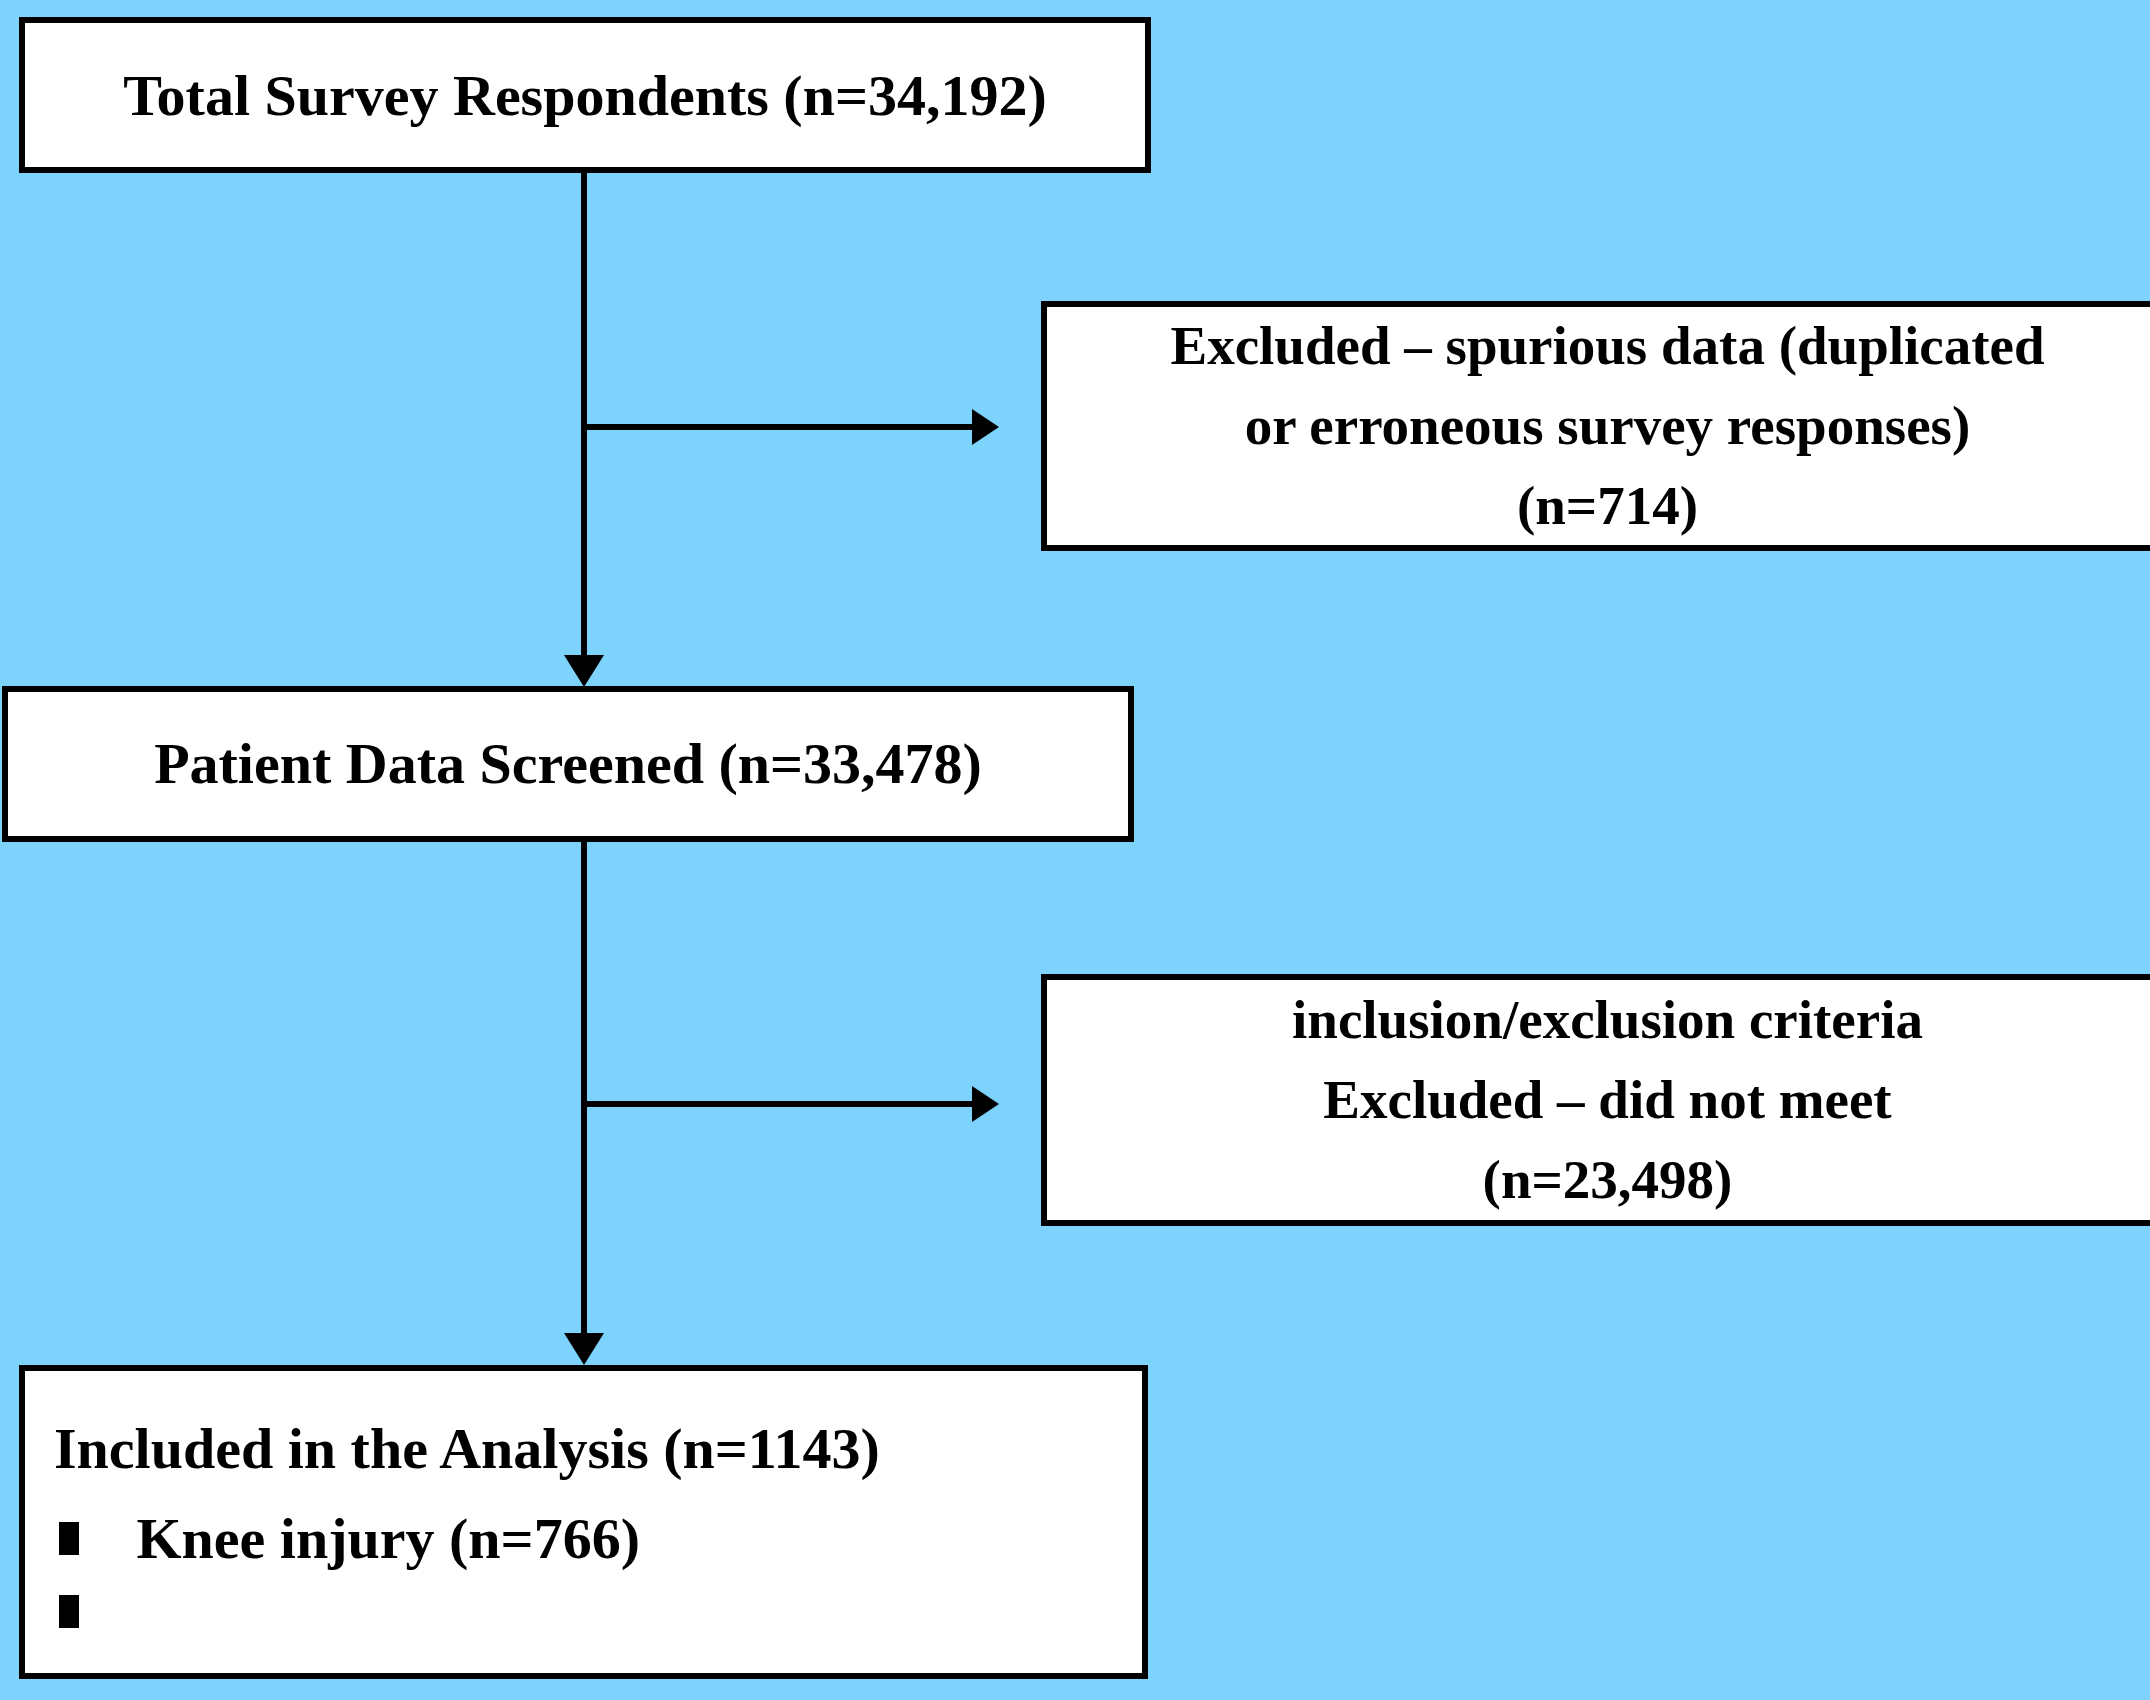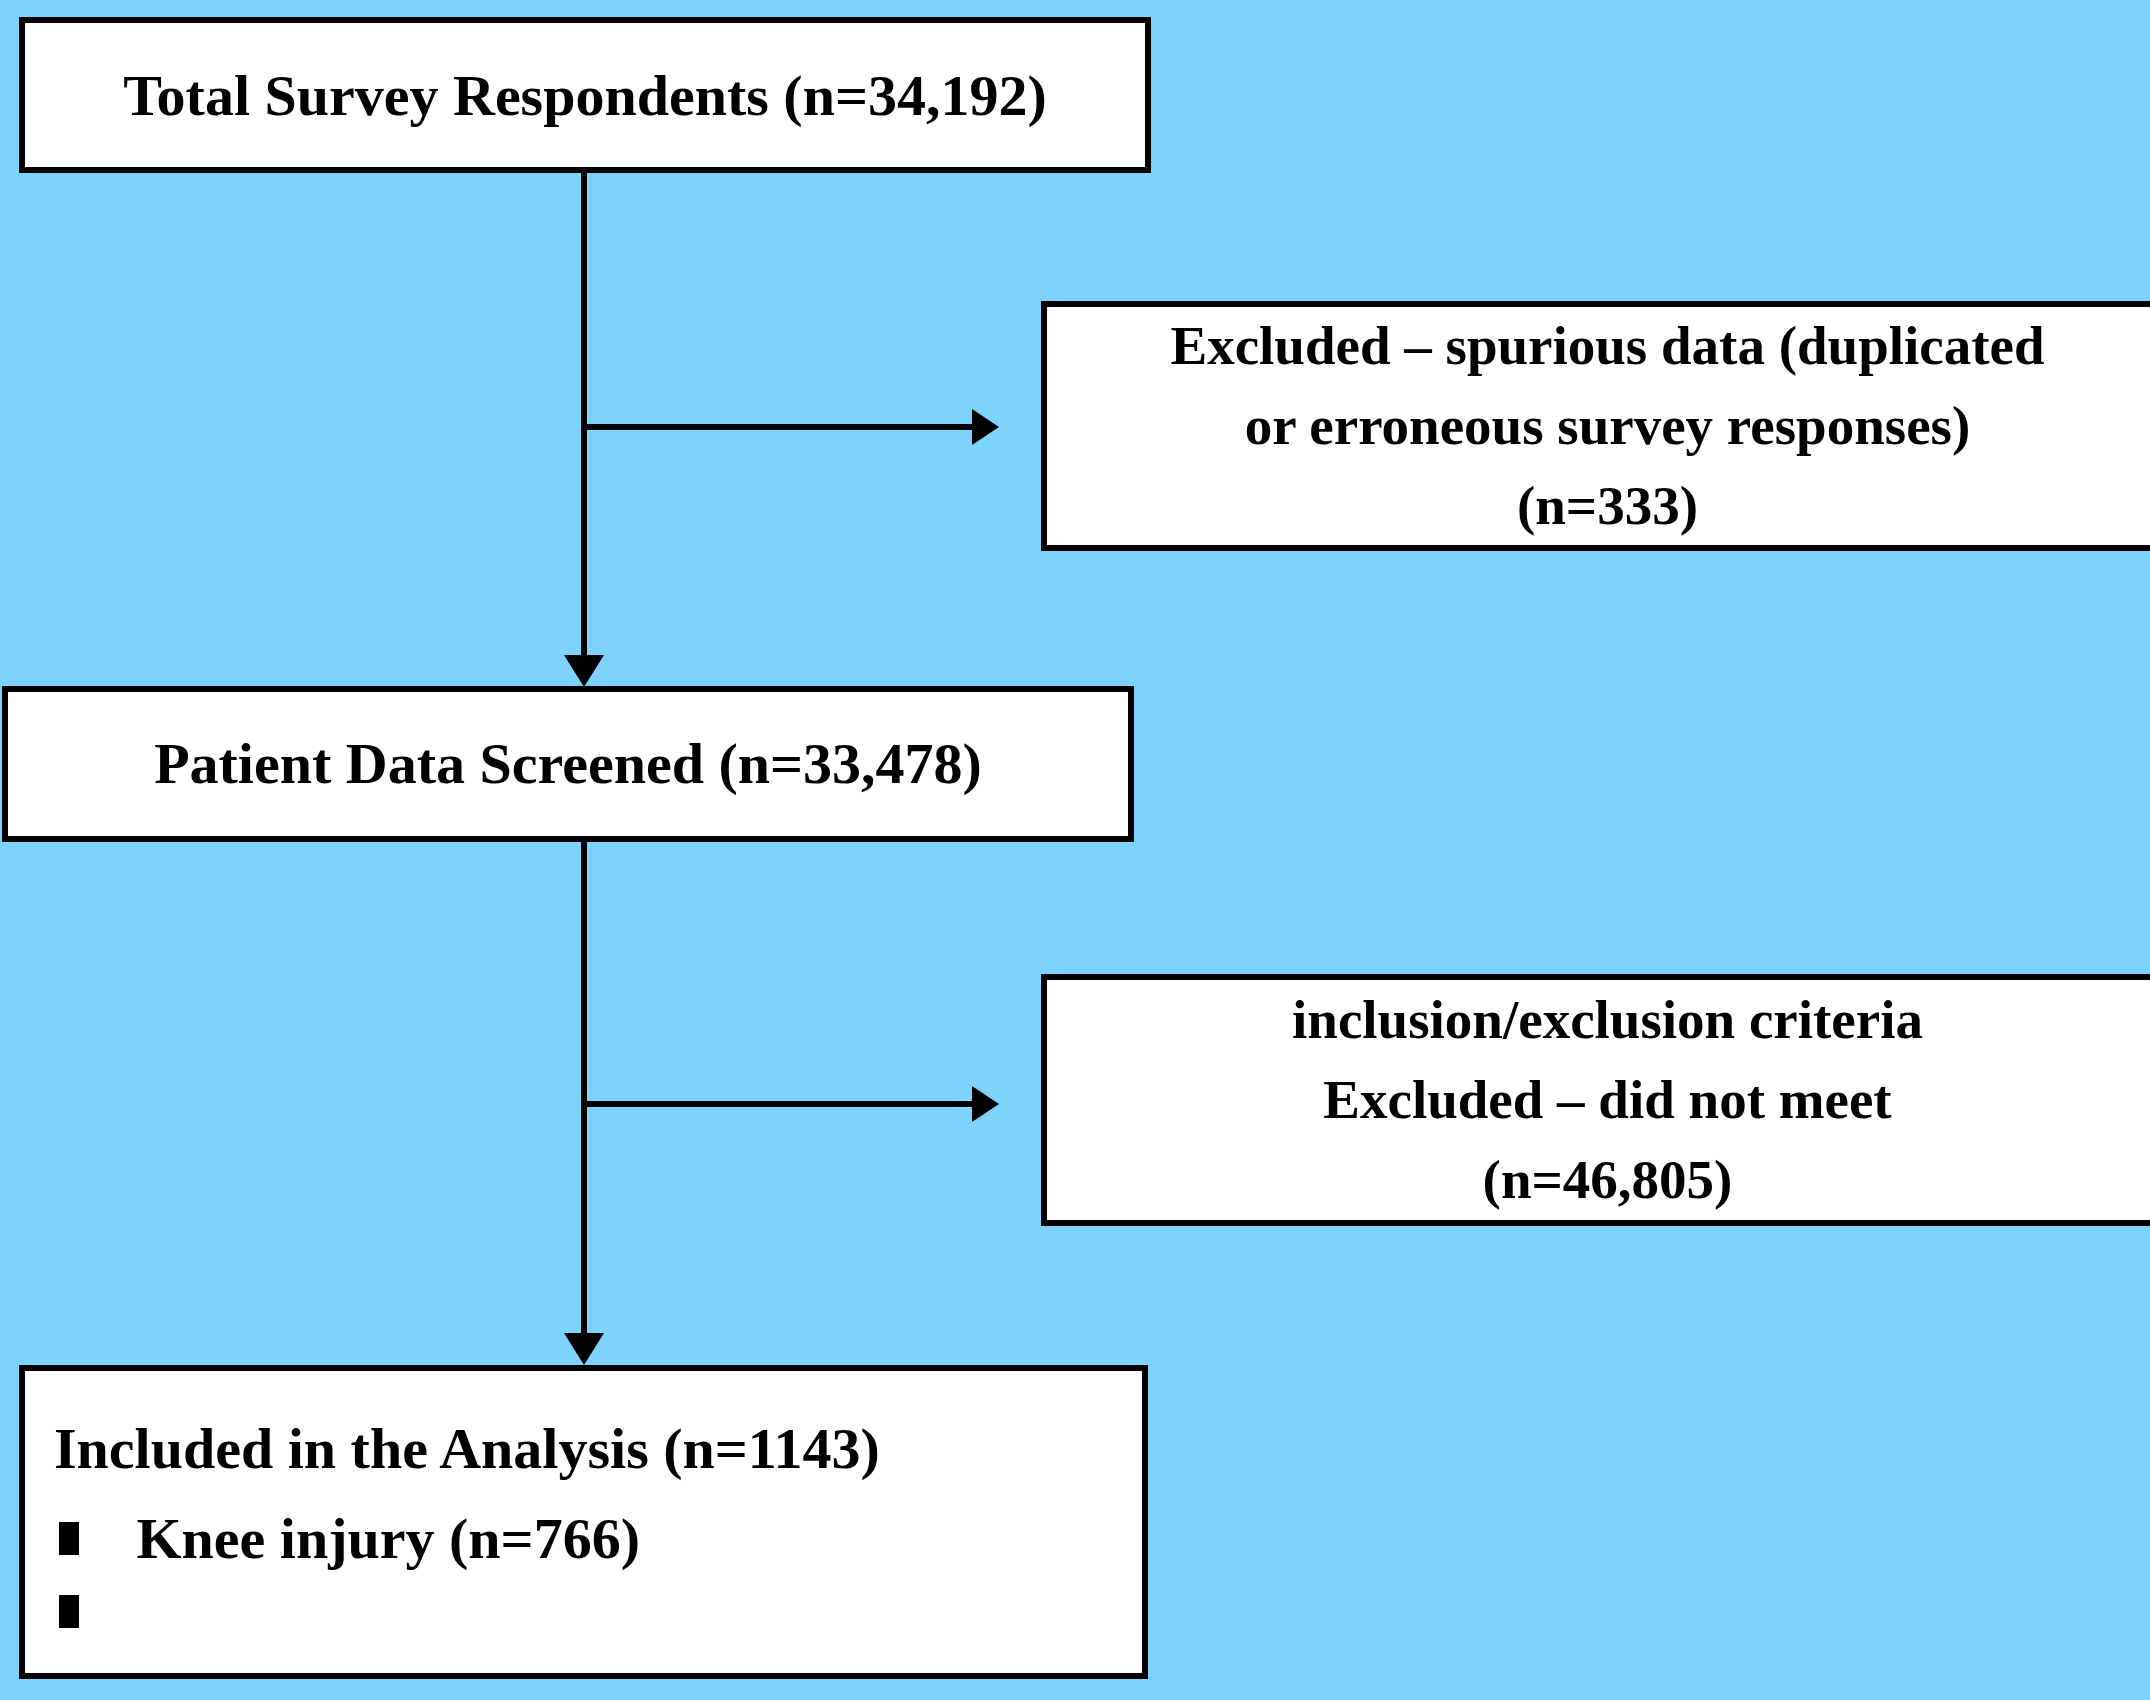--- a/index.html
+++ b/index.html
@@ -103,31 +103,31 @@
   <div class="line hline-2"></div>
   <div class="arrowhead-right ah-right-2"></div>
 
   <div class="box box-single box-total">
     <span>Total Survey Respondents (n=34,192)</span>
   </div>
 
   <div class="box box-excluded box-excl-a">
     <div>Excluded – spurious data (duplicated</div>
     <div>or erroneous survey responses)</div>
-    <div>(n=333)</div>
+    <div>(n=714)</div>
   </div>
 
   <div class="box box-single box-screened">
     <span>Patient Data Screened (n=33,478)</span>
   </div>
 
   <div class="box box-excluded box-excl-b">
     <div>inclusion/exclusion criteria</div>
     <div>Excluded – did not meet</div>
-    <div>(n=46,805)</div>
+    <div>(n=23,498)</div>
   </div>
 
   <div class="box box-included">
     <div>Included in the Analysis (n=1143)</div>
     <div class="bullet-row">
       <span class="bullet-square"></span>
       <span>Knee injury (n=766)</span>
     </div>
     <div class="bullet-row">
       <span class="bullet-square"></span>

